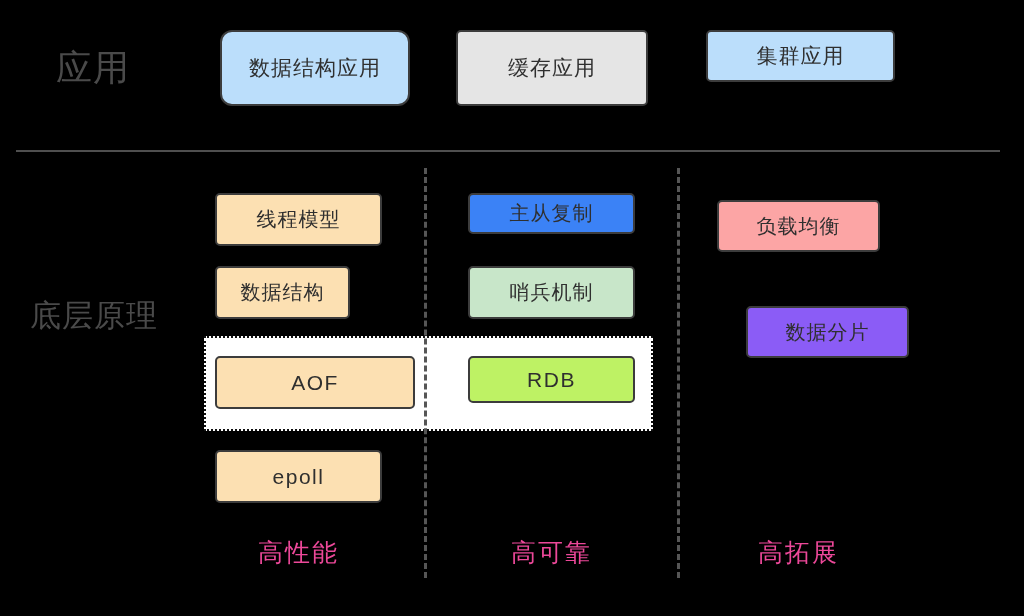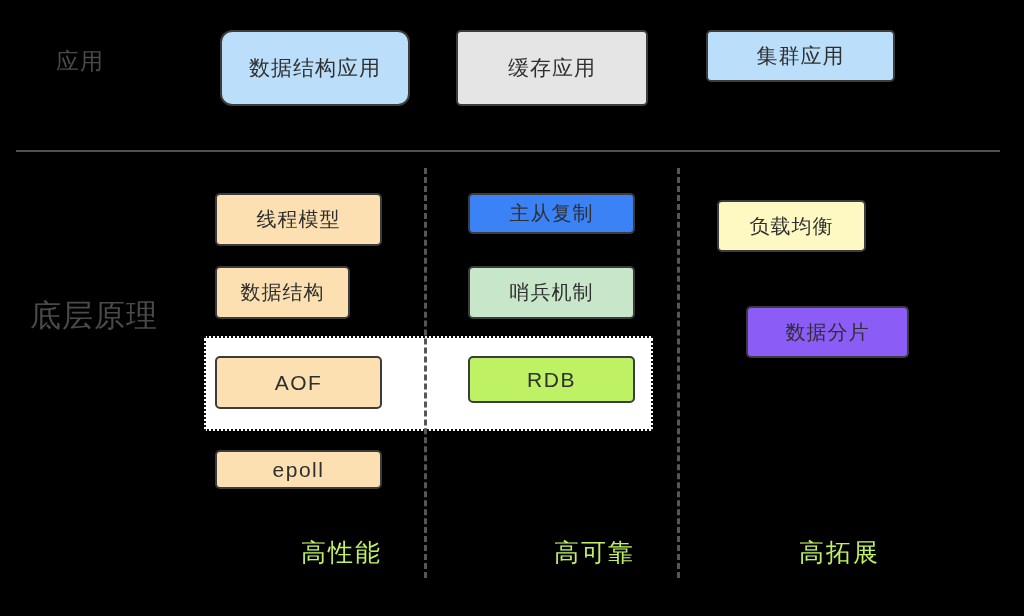--- a/index.html
+++ b/index.html
@@ -23,21 +23,21 @@
     top: 0;
     width: 1024px;
     height: 616px;
     background: #000000;
   }
 
   
   .row-label {
     position: absolute;
     color: #4a4a4a;
-    font-size: 23px;
+    font-size: 36px;
     line-height: 1;
     letter-spacing: 1px;
     white-space: nowrap;
     user-select: none;
   }
   .row-label.app      { left: 56px;  top: 50px; }
   .row-label.internal { left: 30px;  top: 300px; font-size: 31px; }
 
   
   .h-divider {
@@ -90,25 +90,25 @@
   .node.app      { background: #bbdefb; font-size: 21px; }
   .node.perf     { background: #fce0b2; }
   .node.reliable { background: #c8e6c9; }
   .node.scale    { background: #e1bee7; }
   .node.latin    { font-size: 21px; letter-spacing: 1.5px; }
 
   
   .pillar-label {
     position: absolute;
     top: 536px;
-    color: #bef264;
+    color: #ec4899;
     font-size: 25px;
     letter-spacing: 2px;
     white-space: nowrap;
-    text-align: right;
+    text-align: center;
     user-select: none;
   }
 </style>
 </head>
 <body>
 
 <div id="canvas" style="background: rgb(0, 0, 0);">
 
   <div class="row-label app">应用</div>
 
@@ -124,31 +124,31 @@
   <div class="node app" style="left: 220px; top: 30px; width: 190px; height: 76px; background: rgb(187, 222, 251); border-radius: 12px;">数据结构应用</div>
 
   <div class="node app" style="left: 456px; top: 30px; width: 192px; height: 76px; background: #e5e5e5;">缓存应用</div>
 
   <div class="node app" style="left: 706px; top: 30px; width: 189px; height: 52px; background: rgb(187, 222, 251);">集群应用</div>
 
   <div class="node perf" style="left: 215px; top: 193px; width: 167px; height: 53px; background: rgb(252, 224, 178);">线程模型</div>
 
   <div class="node perf" style="left: 215px; top: 266px; width: 135px; height: 53px; background: rgb(252, 224, 178);">数据结构</div>
 
-  <div class="node perf latin" style="left: 215px; top: 356px; width: 167px; height: 53px; background: rgb(252, 224, 178);">AOF</div>
+  <div class="node perf latin" style="left: 215px; top: 356px; width: 200px; height: 53px; background: rgb(252, 224, 178);">AOF</div>
 
-  <div class="node perf latin" style="left: 215px; top: 450px; width: 167px; height: 39px; background: rgb(252, 224, 178);">epoll</div>
+  <div class="node perf latin" style="left: 215px; top: 450px; width: 167px; height: 53px; background: rgb(252, 224, 178);">epoll</div>
 
   <div class="node reliable" style="left: 468px; top: 193px; width: 167px; height: 41px; background: #3b82f6;">主从复制</div>
 
   <div class="node reliable" style="left: 468px; top: 266px; width: 167px; height: 53px; background: rgb(200, 230, 201);">哨兵机制</div>
 
   <div class="node reliable latin" style="left: 468px; top: 356px; width: 167px; height: 47px; background: #bef264;">RDB</div>
 
-  <div class="node scale" style="left: 717px; top: 200px; width: 149px; height: 52px; background: #fef9c3;">负载均衡</div>
+  <div class="node scale" style="left: 717px; top: 200px; width: 163px; height: 52px; background: #fca5a5;">负载均衡</div>
 
   <div class="node scale" style="left: 746px; top: 306px; width: 163px; height: 52px; background: #8b5cf6;">数据分片</div>
 
   <div class="pillar-label" style="left: 215px; width: 167px;">高性能</div>
 
   <div class="pillar-label" style="left: 468px; width: 167px;">高可靠</div>
 
   <div class="pillar-label" style="left: 717px; width: 163px;">高拓展</div>
 
 </div>

